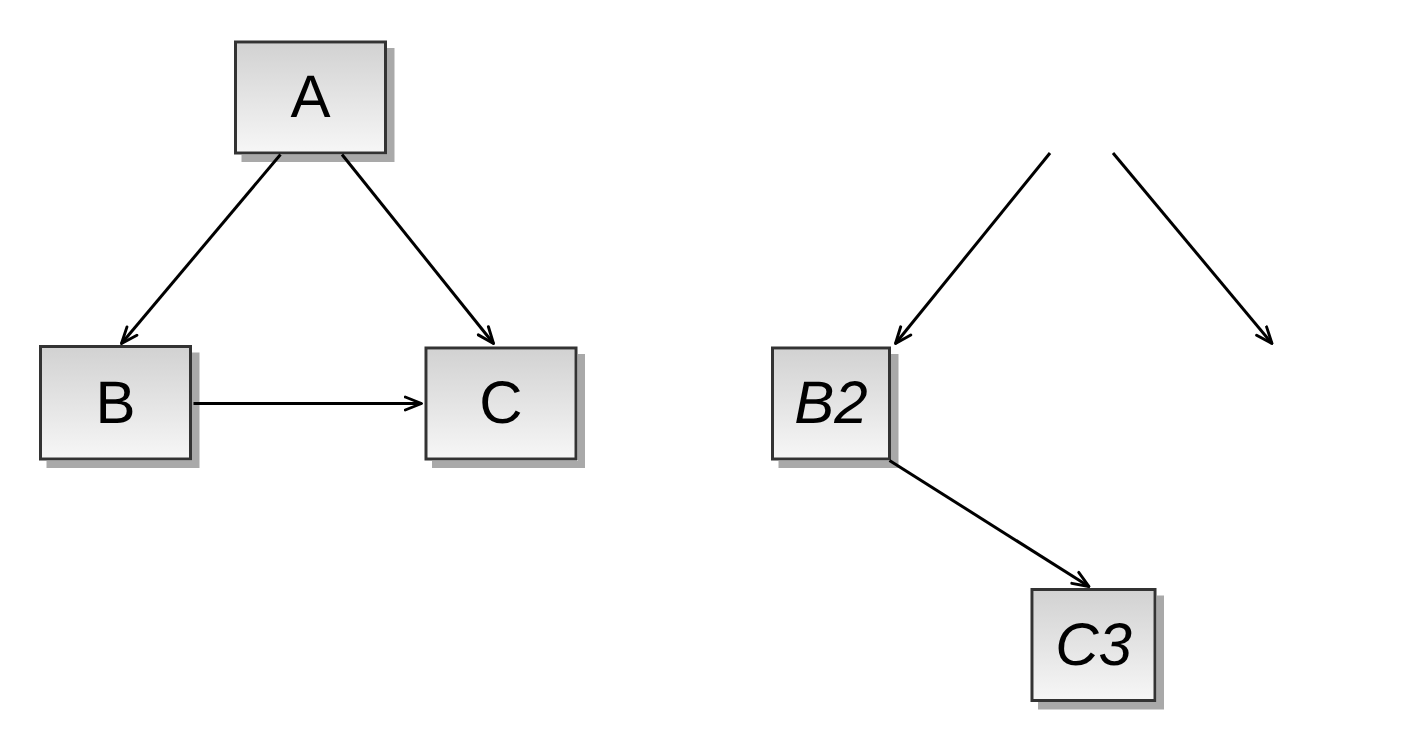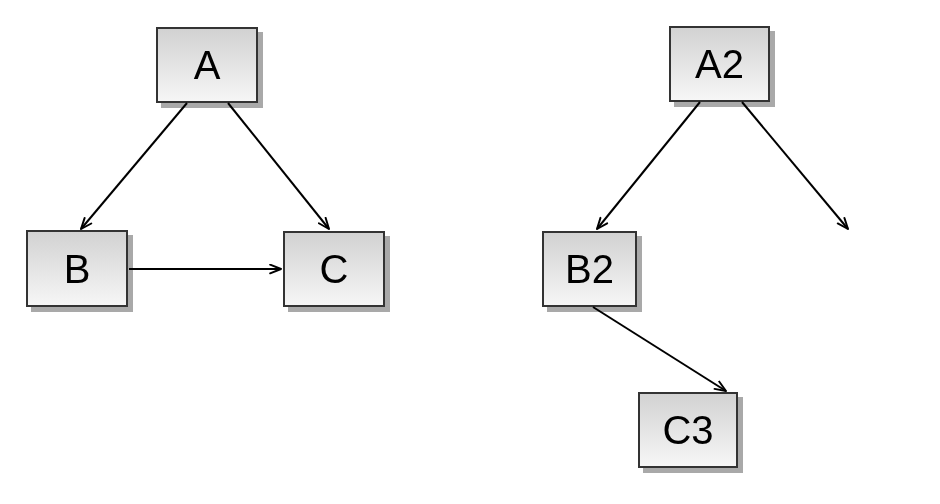--- a/index.html
+++ b/index.html
@@ -34,23 +34,22 @@
     pointer-events: none;
   }
 </style>
 </head>
 <body>
 
 <div id="diagram-canvas" style="background: rgb(255, 255, 255);">
   <div class="node" style="left: 156px; top: 27px; width: 102px; height: 76px; border: 2px solid rgb(51, 51, 51); background: linear-gradient(rgb(210, 210, 210), rgb(246, 246, 246)); box-shadow: rgb(169, 169, 169) 5px 5px 0px 0px; color: rgb(0, 0, 0);">A</div>
     <div class="node" style="left: 26px; top: 230px; width: 102px; height: 77px; border: 2px solid rgb(51, 51, 51); background: linear-gradient(rgb(210, 210, 210), rgb(246, 246, 246)); box-shadow: rgb(169, 169, 169) 5px 5px 0px 0px; color: rgb(0, 0, 0);">B</div>
     <div class="node" style="left: 283px; top: 231px; width: 102px; height: 76px; border: 2px solid rgb(51, 51, 51); background: linear-gradient(rgb(210, 210, 210), rgb(246, 246, 246)); box-shadow: rgb(169, 169, 169) 5px 5px 0px 0px; color: rgb(0, 0, 0);">C</div>
-    <div class="node" style="left: 669px; top: 26px; width: 101px; height: 76px; border: 2px solid rgb(51, 51, 51); background: linear-gradient(rgb(210, 210, 210), rgb(246, 246, 246)); box-shadow: rgb(169, 169, 169) 5px 5px 0px 0px; color: rgb(0, 0, 0);">A2</div>
-    <div class="node" style="left: 542px; top: 231px; width: 95px; height: 76px; border: 2px solid rgb(51, 51, 51); background: linear-gradient(rgb(210, 210, 210), rgb(246, 246, 246)); box-shadow: rgb(169, 169, 169) 5px 5px 0px 0px; color: rgb(0, 0, 0);">B2</div>
-    <div class="node" style="left: 638px; top: 392px; width: 100px; height: 76px; border: 2px solid rgb(51, 51, 51); background: linear-gradient(rgb(210, 210, 210), rgb(246, 246, 246)); box-shadow: rgb(169, 169, 169) 5px 5px 0px 0px; color: rgb(0, 0, 0);">C3</div>
+    <div class="node" style="left: 514px; top: 231px; width: 80px; height: 76px; border: 2px solid rgb(51, 51, 51); background: linear-gradient(rgb(210, 210, 210), rgb(246, 246, 246)); box-shadow: rgb(169, 169, 169) 5px 5px 0px 0px; color: rgb(0, 0, 0); font-style: italic;">B2</div>
+    <div class="node" style="left: 687px; top: 392px; width: 84px; height: 76px; border: 2px solid rgb(51, 51, 51); background: linear-gradient(rgb(210, 210, 210), rgb(246, 246, 246)); box-shadow: rgb(169, 169, 169) 5px 5px 0px 0px; color: rgb(0, 0, 0); font-style: italic;">C3</div>
     <svg id="edge-layer" width="940" height="504" viewBox="0 0 940 504" xmlns="http://www.w3.org/2000/svg">
     <defs>
       <marker id="arrowhead" viewBox="0 0 12 10" refX="11" refY="5" markerWidth="13" markerHeight="11" orient="auto" markerUnits="userSpaceOnUse">
         <path id="arrowhead-path" d="M1,1 L11,5 L1,9" fill="none" stroke="#000000" stroke-width="1.8" stroke-linecap="round" stroke-linejoin="round"></path>
       </marker>
     </defs>
     <g id="edge-group">
         <line x1="187" y1="103" x2="81" y2="229" stroke="#000000" stroke-width="2" marker-end="url(#arrowhead)"></line>
         <line x1="228" y1="103" x2="329" y2="229" stroke="#000000" stroke-width="2" marker-end="url(#arrowhead)"></line>
         <line x1="129" y1="269" x2="281" y2="269" stroke="#000000" stroke-width="2" marker-end="url(#arrowhead)"></line>

